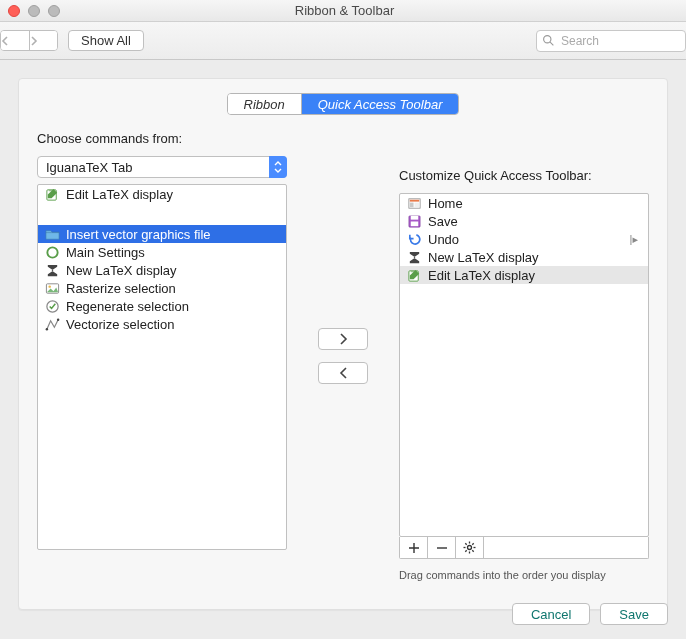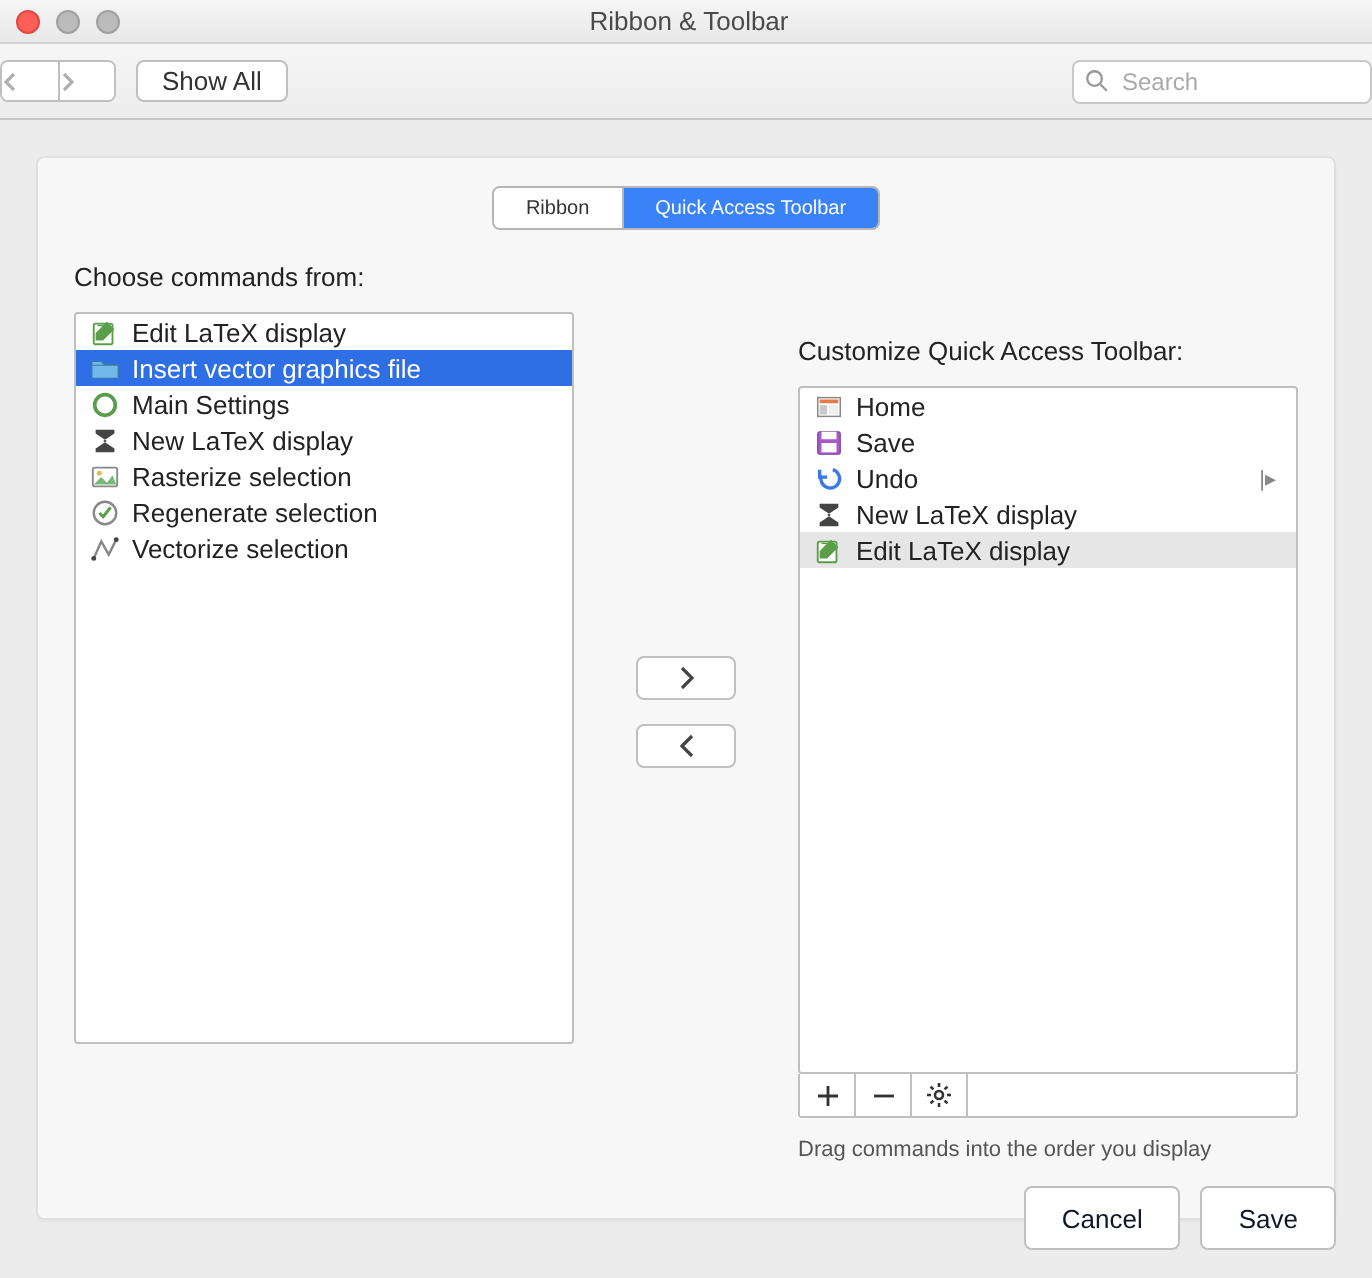--- a/index.html
+++ b/index.html
@@ -22,55 +22,55 @@
 .search { position: relative; }
 .search input { width: 150px; height: 22px; border: 1px solid #c8c8c8; border-radius: 4px; padding: 0 8px 0 24px; background: #fff; color: #404040; font-size: 12px; }
 .search input::placeholder { color: #aaa; text-align: left; }
 .search .sicon { position: absolute; left: 6px; top: 4px; width: 13px; height: 13px; color: #999; }
 
 .content-wrap { padding: 18px; }
 .content { background: #f7f7f7; border: 1px solid #e0e0e0; border-radius: 4px; padding: 14px 18px 60px; height: 532px; box-shadow: 0 1px 1px rgba(0,0,0,0.04); position: relative; }
 
 .seg-tabs { display: flex; justify-content: center; margin-bottom: 16px; }
 .seg { display: inline-flex; border: 1px solid #b5b5b5; border-radius: 4px; overflow: hidden; background: #fff; height: 22px; }
-.seg button { border: none; padding: 0 16px; font-size: 10px; background: #fff; color: #333; height: 100%; }
+.seg button { border: none; padding: 0 16px; font-size: 13px; background: #fff; color: #333; height: 100%; font-style: italic; }
 .seg button + button { border-left: 1px solid #b5b5b5; }
 .seg button.active { background: #3a82f7; color: #fff; }
 
 .columns { display: flex; gap: 0; }
 .col-left { width: 250px; }
 .col-mid { flex:1; display:flex; flex-direction:column; align-items:center; justify-content:center; gap:12px; }
 .col-right { width: 250px; }
 
 .label { font-size: 13px; color: #222; margin-bottom: 10px; display: block; }
 .col-right .label { margin-top: 37px; }
 
 .select-wrap { position: relative; margin-bottom: 6px; }
 .select-wrap select { width: 100%; height: 22px; border: 1px solid #c0c0c0; border-radius: 4px; background: #fff; padding: 0 22px 0 8px; font-size: 13px; appearance: none; -webkit-appearance: none; color: #222; }
 .select-wrap .chev { position: absolute; right: 0; top: 0; width: 18px; height: 22px; background: #4a8cff; border-radius: 0 4px 4px 0; display:flex; align-items:center; justify-content:center; pointer-events:none; }
 .select-wrap .chev svg { width:8px; height:12px; fill:#fff; }
 
 .listbox { border: 1px solid #c0c0c0; border-radius: 2px; background: #fff; height: 366px; overflow: auto; }
 .listbox.right { height: 344px; }
 .row { display: flex; align-items: center; gap: 6px; padding: 2px 6px; height: 18px; font-size: 12px; color: #222; position: relative; }
-.row.selected { background: #2e6fe6; color: #fff; }
+.row.selected { background: #2e6fe6; color: #fff; margin-top: 22px; }
 .row.highlighted { background: #e6e6e6; }
 .row .icon { width: 16px; height: 16px; display: inline-flex; align-items:center; justify-content:center; flex-shrink:0; }
 .row .sub { margin-left: auto; color:#888; font-size:11px; padding-right:4px; }
 
 .arrow-btn { width: 50px; height: 22px; border: 1px solid #c0c0c0; border-radius: 4px; background: #fff; display:flex; align-items:center; justify-content:center; color:#444; font-size:14px; }
 
 .toolbar-bottom { display:flex; border: 1px solid #c0c0c0; border-top: none; background:#fff; height: 22px; border-radius: 0 0 2px 2px; }
 .toolbar-bottom button { width: 28px; border: none; border-right: 1px solid #c0c0c0; background:#fff; color:#333; font-size:15px; display:flex; align-items:center; justify-content:center; }
 .toolbar-bottom .fill { flex:1; }
 
 .drag-hint { font-size: 11px; color: #555; margin-top: 10px; }
 
 .footer { position: absolute; right: 0; bottom: 0; display:flex; gap:10px; padding: 14px 18px; }
-.footer button { height: 32px; padding: 0 18px; border: 1px solid #c0c0c0; border-radius: 4px; background:#fff; color:#0f172a; font-size:13px; }
+.footer button { height: 22px; padding: 0 18px; border: 1px solid #c0c0c0; border-radius: 4px; background:#fff; color:#0f766e; font-size:13px; }
 
 .window-rel { position: relative; width: 686px; height: 639px; }
 
 svg { display:block; }
 </style>
 </head>
 <body>
 
 <div class="window-rel">
   <div class="titlebar">
@@ -112,20 +112,30 @@
       <div class="seg-tabs">
         <div class="seg">
           <button>Ribbon</button>
           <button class="active">Quick Access Toolbar</button>
         </div>
       </div>
 
       <div class="columns">
         <div class="col-left">
           <span class="label">Choose commands from:</span>
+          <div class="select-wrap">
+            <select>
+              <option>IguanaTeX Tab</option>
+            </select>
+            <div class="chev">
+              <svg viewBox="0 0 8 12">
+                  <path d="M1 4 L4 1 L7 4 M1 8 L4 11 L7 8" stroke="#fff" stroke-width="1.4" fill="none"></path>
+                </svg>
+            </div>
+          </div>
           <div class="listbox" id="left-list">
               <div class="row">
                 <span class="icon">
                   <svg width="15" height="15" viewBox="0 0 16 16">
                     <rect x="2" y="3" width="10" height="11" rx="1" fill="#fff" stroke="#5a9e4a" stroke-width="1"></rect>
                     <path d="M9 2 L13 6 L7 12 L3 12 L3 8 Z" fill="#5a9e4a"></path>
                     <path d="M4 4 L11 4" stroke="#5a9e4a" stroke-width="0.7"></path>
                   </svg>
                 </span>
                 <span>Edit LaTeX display</span>

